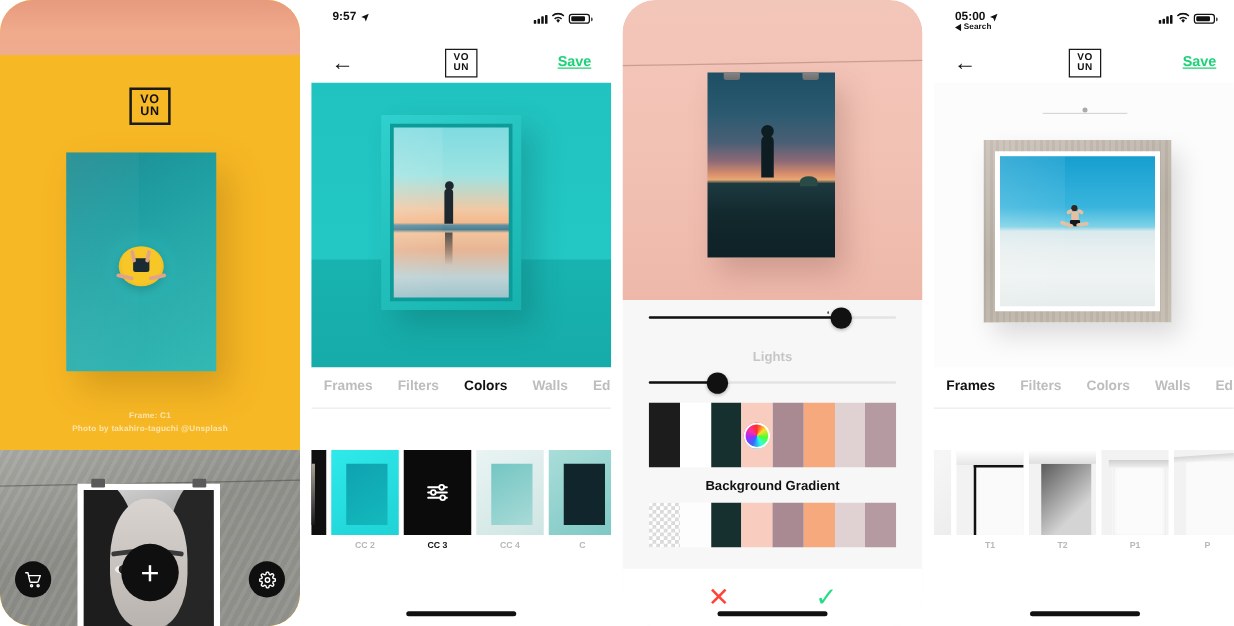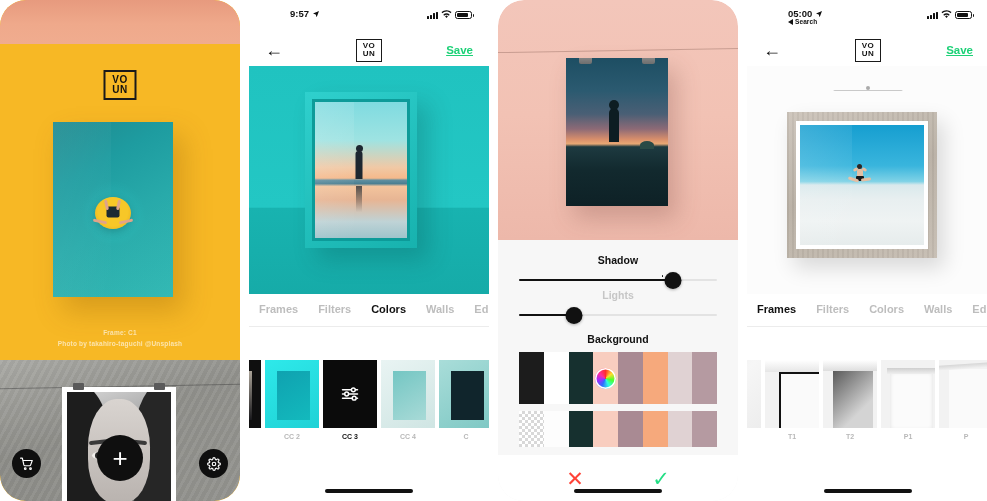--- a/index.html
+++ b/index.html
@@ -103,21 +103,21 @@
   .btn-cart{ left:12px; bottom:23px; width:29px; height:29px; }
   .btn-gear{ right:12px; bottom:23px; width:29px; height:29px; }
   .btn-plus{ left:50%; transform:translateX(-50%); bottom:20px; width:46px; height:46px; font-size:26px; font-weight:300; }
 
   
   .statusbar{
     position:absolute; left:0; top:0; width:100%; height:34px;
     display:flex; align-items:flex-start; justify-content:space-between;
     padding:9px 17px 0 17px; font-size:9.5px; font-weight:700; color:#111;
   }
-  .sb-left{ display:flex; flex-direction:column; line-height:1.05;margin-left:24px; }
+  .sb-left{ display:flex; flex-direction:column; line-height:1.05; }
   .sb-time{ display:flex; align-items:center; gap:3px; }
   .sb-search{ font-size:6.5px; font-weight:600; display:flex; align-items:center; gap:2px; letter-spacing:0.1px;}
   .sb-right{ display:flex; align-items:center; gap:3px; padding-top:1px; }
   .bars{ display:flex; align-items:flex-end; gap:1px; height:8px; }
   .bars i{ display:block; width:2px; background:#111; border-radius:0.5px; }
   .bars i:nth-child(1){height:2.5px;background:#111;}
   .bars i:nth-child(2){height:4px;}
   .bars i:nth-child(3){height:5.5px;}
   .bars i:nth-child(4){height:7px;}
   .batt{ width:17px; height:8px; border:1px solid #111; border-radius:2.5px; position:relative; padding:1px;}
@@ -470,49 +470,48 @@
       <div class="p3-wire"></div>
       <div class="poster">
         <div class="pclip" style="left:13px"></div>
         <div class="pclip" style="right:13px"></div>
         <div class="girl"></div>
         <div class="bush"></div>
       </div>
     </div>
 
     <div class="p3-panel">
-      <div class="sec-label" style="margin-top:14px">Shadow</div>
       <div class="slider" style="margin-top:5px">
         <div class="track"></div>
         <div class="fill" style="width:78%"></div>
         <div class="tick" style="left:72%"></div>
         <div class="knob" style="left:78%"></div>
       </div>
 
-      <div class="sec-label dim" style="margin-top:0">Lights</div>
+      <div class="sec-label dim" style="margin-top:17px">Lights</div>
       <div class="slider" style="margin-top:5px">
         <div class="track"></div>
         <div class="fill" style="width:28%"></div>
         <div class="knob" style="left:28%"></div>
       </div>
 
-      <div class="sec-label" style="margin-top:9px">Background</div>
       <div class="bg-row" style="margin-top:7px">
         <div style="background:#1c1c1c"></div>
         <div style="background:#ffffff"></div>
         <div style="background:#16302f"></div>
         <div class="colorwheel" style="background:#f8cdbf">
           <span class="wheel"></span>
         </div>
         <div style="background:#a98a93"></div>
         <div style="background:#f6a97c"></div>
         <div style="background:#e0d2d3"></div>
         <div style="background:#b59aa1"></div>
       </div>
 
+      <div class="sec-label" style="margin-top:9px">Background Gradient</div>
       <div class="bg-row" style="margin-top:7px; height:36px">
         <div class="checker"></div>
         <div style="background:#fdfdfd"></div>
         <div style="background:#16302f"></div>
         <div style="background:#f8cdbf"></div>
         <div style="background:#a98a93"></div>
         <div style="background:#f6a97c"></div>
         <div style="background:#e0d2d3"></div>
         <div style="background:#b59aa1"></div>
       </div>

